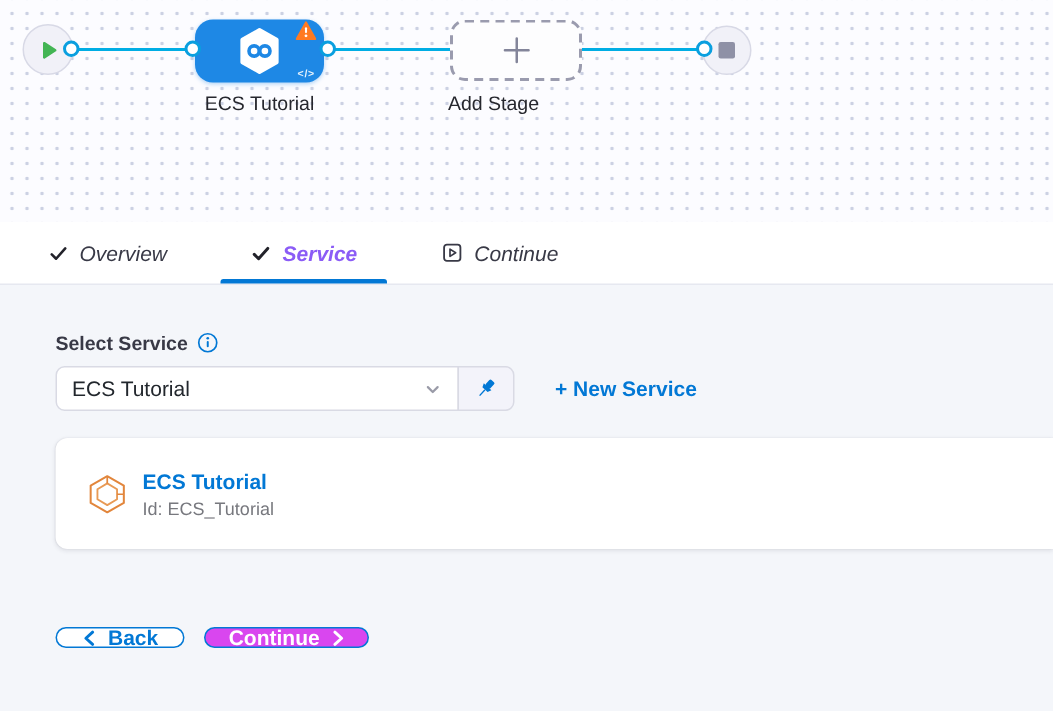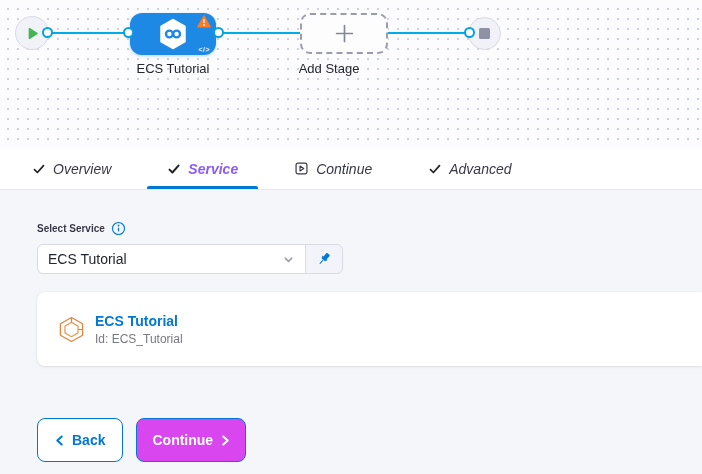--- a/index.html
+++ b/index.html
@@ -66,21 +66,21 @@
   .tab.active{ font-weight:700; color:#8b5cf6;align-items:center; }
   .tab.active::after{
     content:""; position:absolute; left:0; right:0; bottom:0; height:3px;
     background:#0278d5; border-radius:2px 2px 0 0;
   }
 
   
   .content{ background:#f4f6fa; height:284px; position:relative; }
   .label-row{
     display:flex; align-items:center; gap:6px;
-    padding:31px 0 0 37px; font-size:10px; font-weight:700; color:#383946;
+    padding:31px 0 0 37px; font-size:13px; font-weight:700; color:#383946;
   }
   .control-row{ display:flex; align-items:center; margin:8px 0 0 37px; }
   .select{
     width:269px; height:30px; background:#fff;
     border:1px solid #d9dae4; border-radius:6px 0 0 6px;
     display:flex; align-items:center; padding:0 10px;
     font-size:14px; color:#22272d; cursor:pointer;
   }
   .select .sel-value{ flex:1; }
   .pin-btn{
@@ -95,21 +95,21 @@
   .service-card{
     margin:18px 0 0 37px; width:665px; height:74px; background:#fff;
     border-radius:8px 0 0 8px;
     box-shadow:0 1px 3px rgba(40,41,61,.10), 0 0 1px rgba(40,41,61,.10);
     display:flex; align-items:center; padding-left:22px; gap:11px; cursor:pointer;
   }
   .card-title{ font-size:14px; font-weight:700; color:#0278d5; }
   .card-id{ font-size:12px; color:#77787e; margin-top:3px; }
   .footer-row{ display:flex; align-items:center; margin:52px 0 0 37px; gap:13px; }
   .btn{
-    height:44px; border-radius:8px; font-size:14px; font-weight:700;
+    height:14px; border-radius:8px; font-size:14px; font-weight:700;
     display:inline-flex; align-items:center; gap:8px; cursor:pointer;
     font-family:"Liberation Sans","DejaVu Sans",sans-serif;
   }
   .btn-back{ background:#fff; border:1px solid #0278d5; color:#0278d5; padding:0 17px; }
   .btn-continue{ background:#d946ef; border:1px solid #0278d5; color:#fff; padding:0 15px; }
 </style>
 </head>
 <body>
 
 <div class="app">
@@ -171,26 +171,20 @@
         <path d="M2.5 7.6 L5.4 10.5 L11.5 3.6" stroke="#22222a" stroke-width="2" fill="none" stroke-linecap="round" stroke-linejoin="round"></path>
       </svg>
       <span>Service</span>
     </div>
     <div class="tab">
       <svg width="15" height="15" viewBox="0 0 16 16">
         <rect x="2.2" y="2.2" width="11.6" height="11.6" rx="2" fill="none" stroke="#383946" stroke-width="1.3"></rect>
         <path d="M6.4 5.4 L10.4 8 L6.4 10.6 Z" fill="none" stroke="#383946" stroke-width="1.2" stroke-linejoin="round"></path>
       </svg>
       <span>Continue</span>
-    </div>
-    <div class="tab">
-      <svg width="14" height="14" viewBox="0 0 14 14">
-        <path d="M2.5 7.6 L5.4 10.5 L11.5 3.6" stroke="#22222a" stroke-width="1.7" fill="none" stroke-linecap="round" stroke-linejoin="round"></path>
-      </svg>
-      <span>Advanced</span>
     </div>
   </div>
 
   <div class="content">
 
     <div class="label-row">
       <span>Select Service</span>
       <svg width="15" height="15" viewBox="0 0 16 16">
         <circle cx="8" cy="8" r="6.4" fill="none" stroke="#0278d5" stroke-width="1.2"></circle>
         <rect x="7.3" y="6.8" width="1.4" height="4.4" rx="0.7" fill="#0278d5"></rect>
@@ -207,20 +201,21 @@
       </div>
       <button class="pin-btn">
         <svg width="16" height="16" viewBox="0 0 16 16">
           <g transform="rotate(42 8 8)" fill="#0278d5">
             <rect x="5.9" y="1.3" width="4.2" height="5.4" rx="1"></rect>
             <path d="M4.6 6.4 H11.4 L10.3 9 H5.7 Z"></path>
             <rect x="7.55" y="9" width="0.95" height="5.4" rx="0.47"></rect>
           </g>
         </svg>
       </button>
+      <a class="new-service">+ New Service</a>
     </div>
 
     <div class="service-card">
       <svg width="25" height="27" viewBox="0 0 26 28">
         <polygon points="13,1.5 24.5,8 24.5,20 13,26.5 1.5,20 1.5,8" fill="none" stroke="#e2863c" stroke-width="1.4" stroke-linejoin="round"></polygon>
         <polygon points="13,6.5 19.8,10.5 19.8,17.5 13,21.5 6.2,17.5 6.2,10.5" fill="none" stroke="#e89a55" stroke-width="1.3" stroke-linejoin="round"></polygon>
         <path d="M13 1.5 L13 6.5 M19.8 14 L24.5 14" stroke="#e2863c" stroke-width="1.2"></path>
       </svg>
       <div class="card-text">
         <div class="card-title">ECS Tutorial</div>

